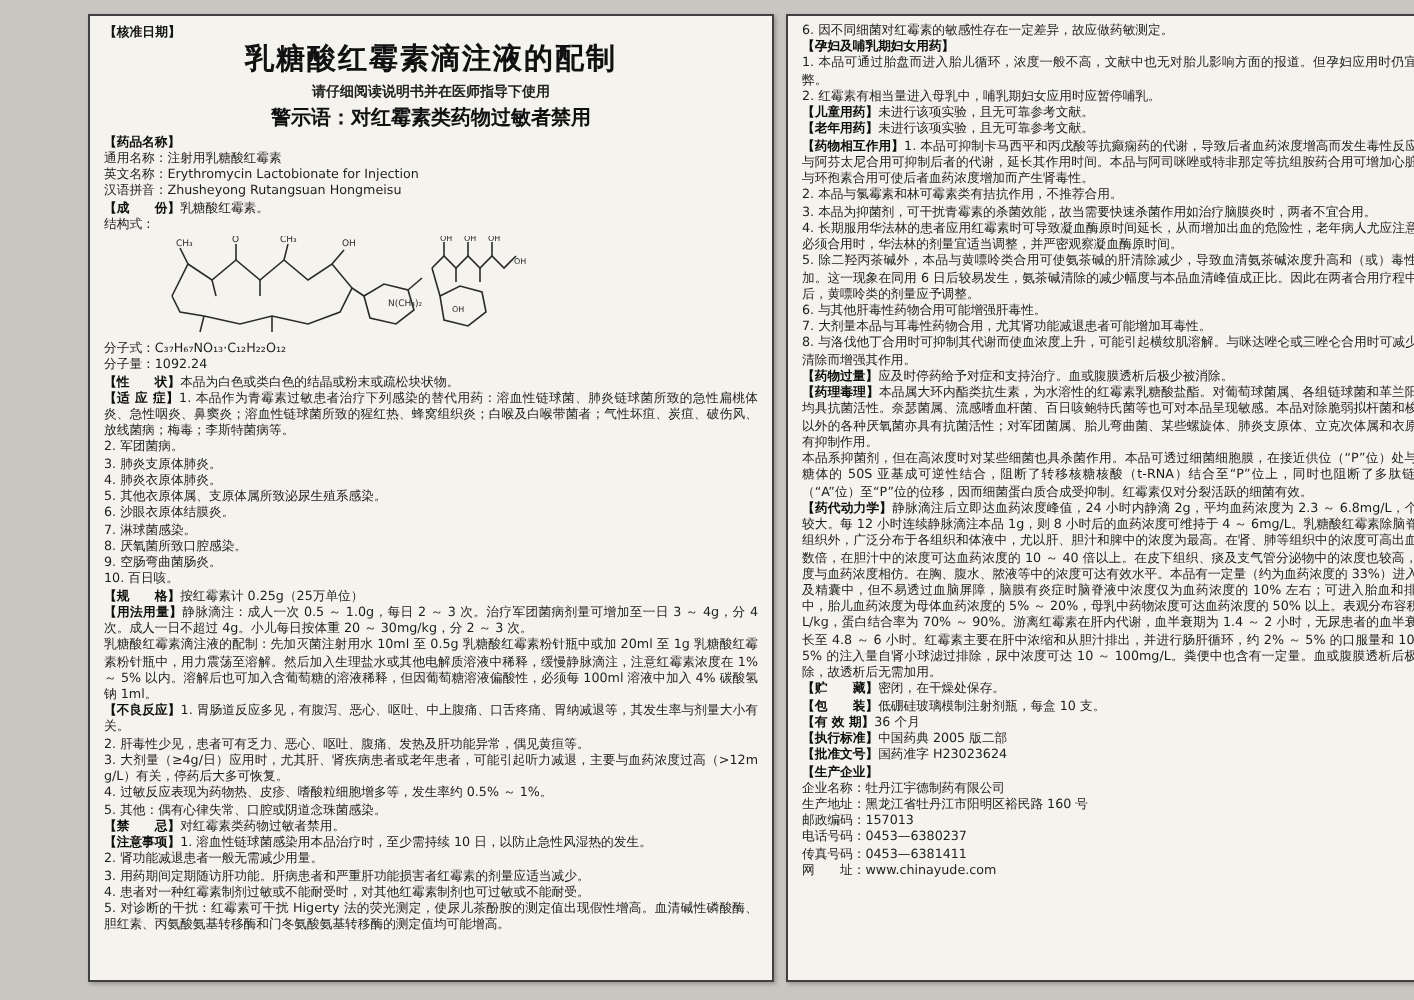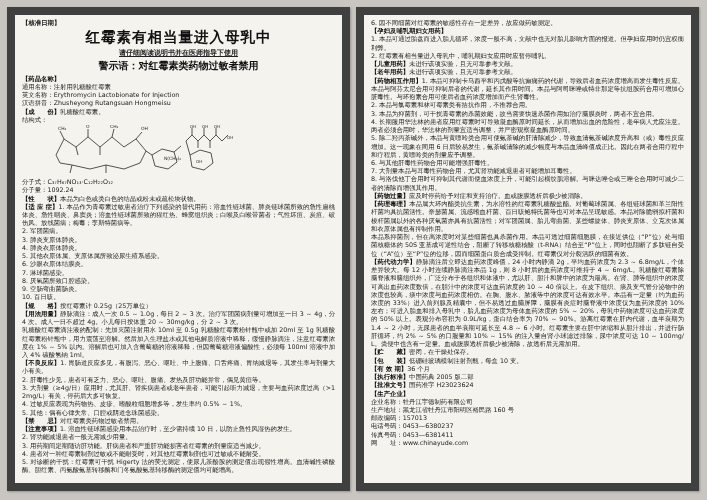--- a/index.html
+++ b/index.html
@@ -3,47 +3,48 @@
 <meta charset="utf-8">
 <style>
   html,body{margin:0;padding:0;}
   body{
     width:707px;height:500px;position:relative;overflow:hidden;
     background:#c9c6c1;
     font-family:"DejaVu Sans","Liberation Sans",sans-serif;
   }
   .sheet{
     position:absolute;top:7px;height:484px;width:343px;
-    background:#f5f3ee;border:8px solid #404040;
+    background:#f5f3ee;border:1px solid #404040;
     box-sizing:border-box;padding:4px 7px 4px 7px;
     box-shadow:1px 1px 2px rgba(0,0,0,.25);
+    margin-left:37px;
   }
   #left-sheet{left:7px;}
   #right-sheet{left:356px;}
   .approval{font-size:6.4px;font-weight:bold;color:#161616;margin:0 0 1px 0;}
   .doc-title{
     font-size:14.5px;font-weight:bold;color:#111;text-align:center;
     margin:0 0 2px 0;letter-spacing:1px;line-height:1.15;
   }
-  .doc-sub{font-size:7px;color:#222;text-align:center;margin:0 0 1px 0;font-weight:bold;text-decoration:underline;}
+  .doc-sub{font-size:7px;color:#222;text-align:center;margin:0 0 1px 0;font-weight:bold;}
   .doc-warn{font-size:10px;color:#111;text-align:center;margin:0 0 2px 0;font-weight:bold;}
   .blocks p.blk{
     margin:0;padding:0;font-size:6.35px;line-height:1.3;color:#1d1d1d;
     text-align:justify;word-break:break-all;
   }
   .lbl{font-weight:bold;color:#0e0e0e;}
   .struct-wrap{margin:1px 0 1px 22px;}
   .struct-wrap svg{display:block;}
 </style>
 </head>
 <body>
 
 <div class="sheet" id="left-sheet">
   <p class="approval">【核准日期】</p>
-  <h1 class="doc-title">红霉素有相当量进入母乳中</h1>
+  <h1 class="doc-title">乳糖酸红霉素滴注液的配制</h1>
   <p class="doc-sub">请仔细阅读说明书并在医师指导下使用</p>
   <p class="doc-warn">警示语：对红霉素类药物过敏者禁用</p>
   <div class="blocks" id="left-blocks">
       <p class="blk"><b class="lbl">【药品名称】</b></p>
       <p class="blk"><span>通用名称：注射用乳糖酸红霉素</span></p>
       <p class="blk"><span>英文名称：Erythromycin Lactobionate for Injection</span></p>
       <p class="blk"><span>汉语拼音：Zhusheyong Rutangsuan Hongmeisu</span></p>
       <p class="blk"><b class="lbl">【成　　份】</b><span>乳糖酸红霉素。</span></p>
       <p class="blk"><span>结构式：</span></p>
   <div class="struct-wrap">

